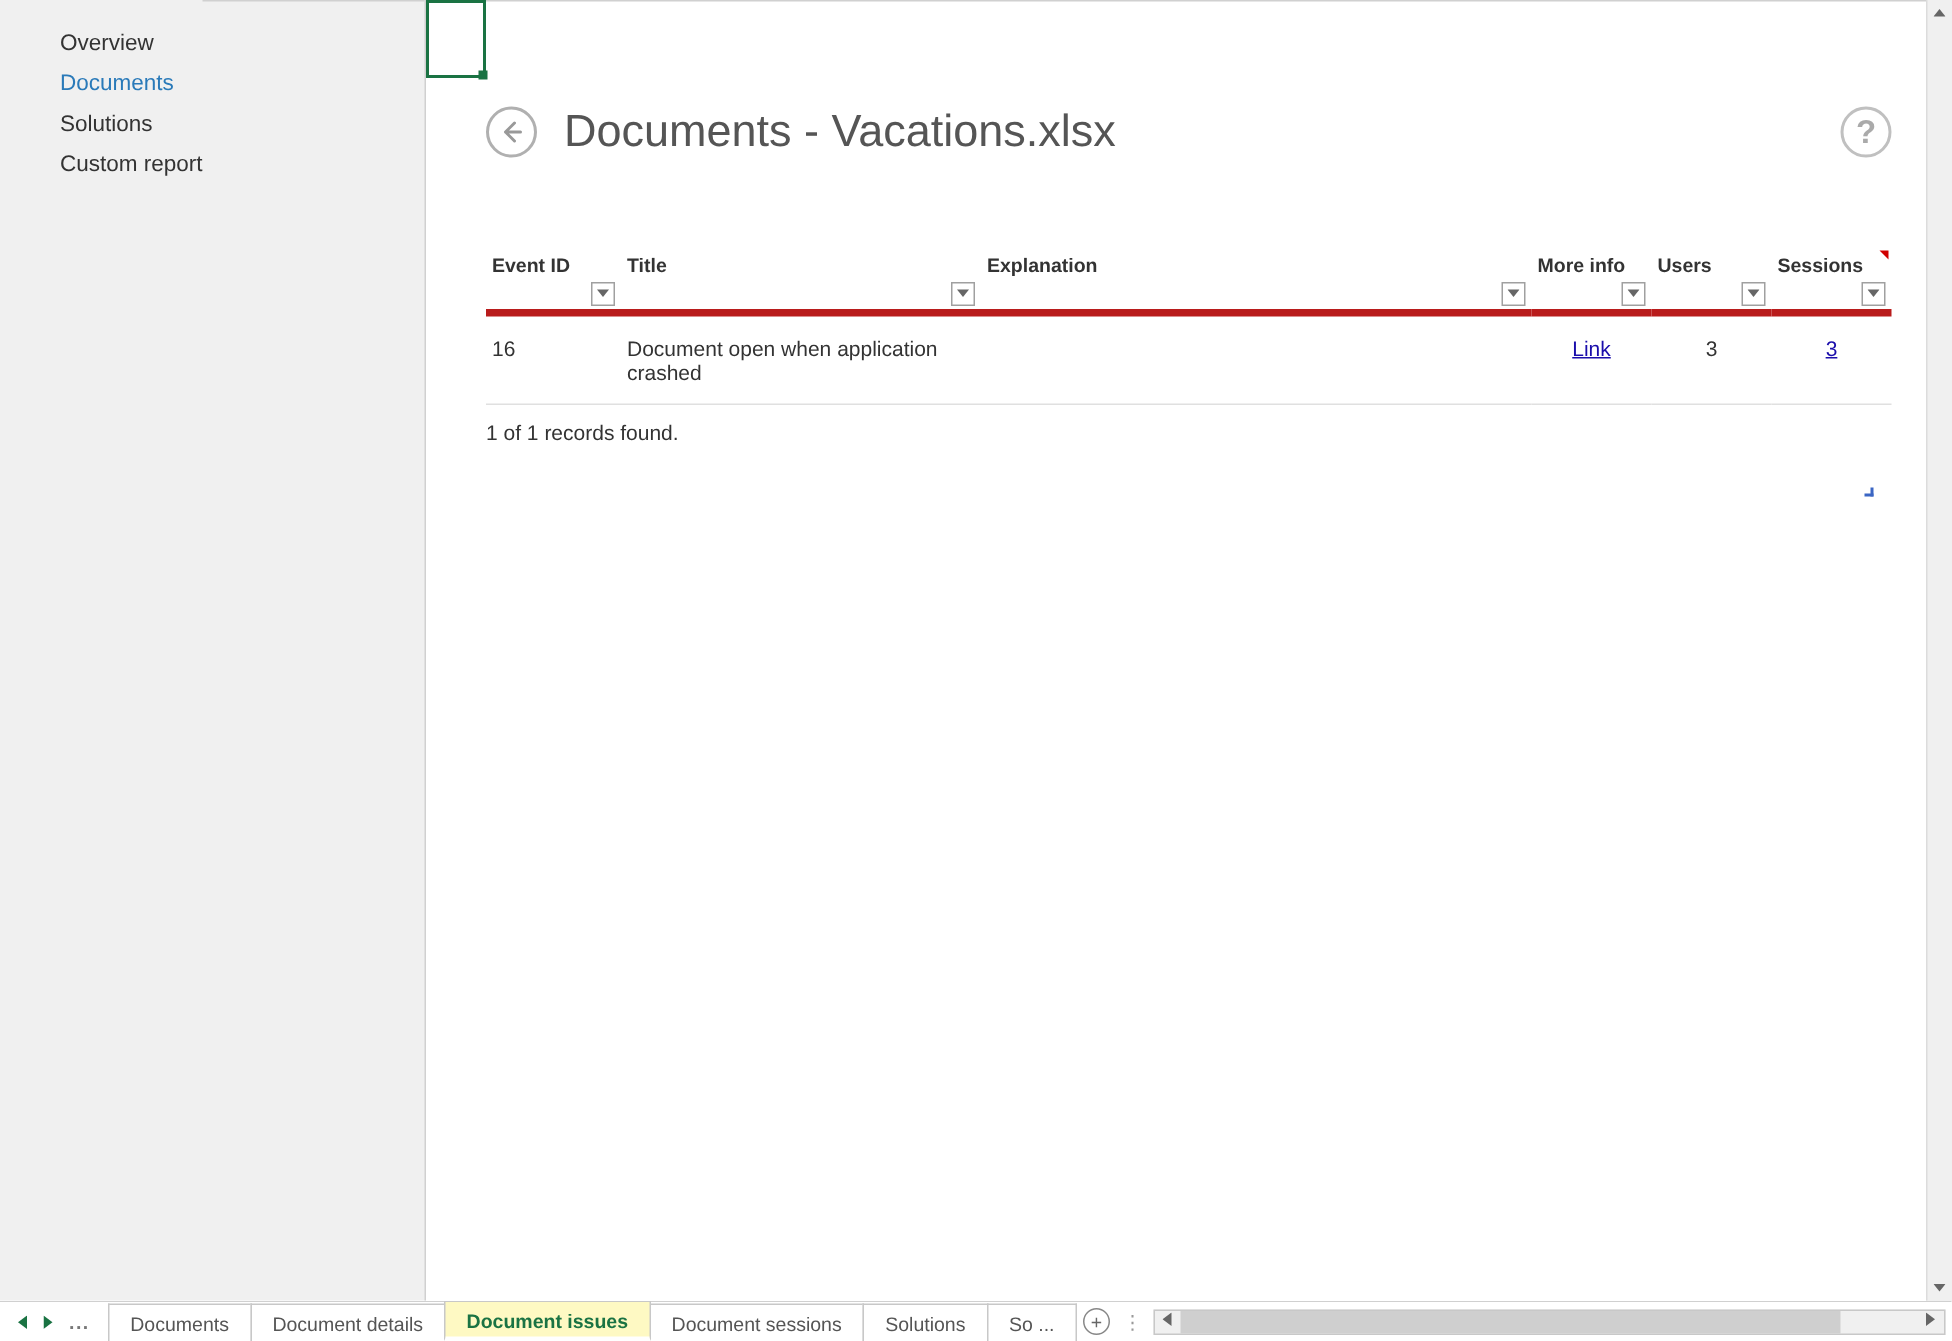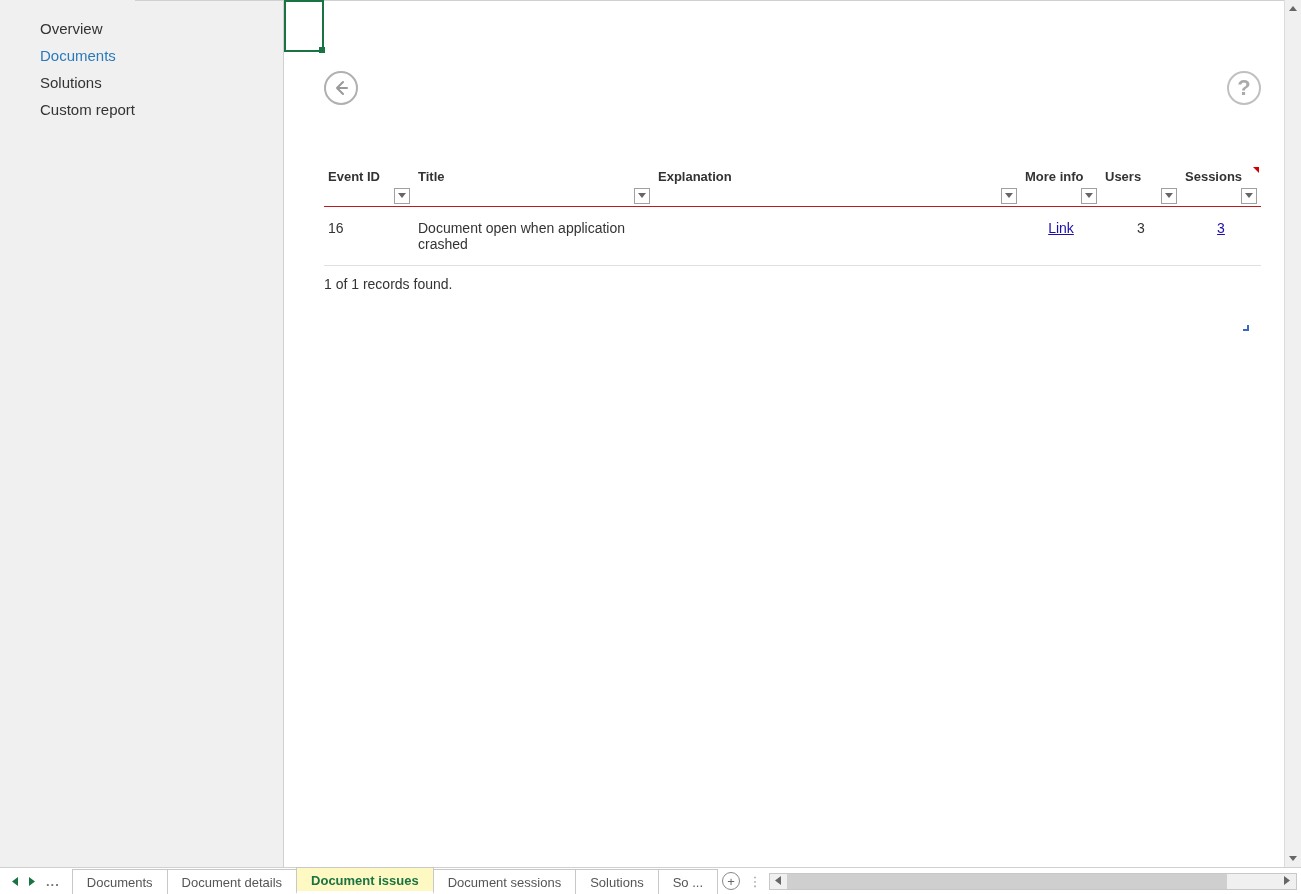--- a/index.html
+++ b/index.html
@@ -88,21 +88,21 @@
     position:absolute; bottom:2px; right:4px;
     width:16px; height:16px; border:1px solid #a0a0a0;
     background:#fff; display:flex; align-items:center; justify-content:center;
     cursor:pointer;
   }
   .filter-btn svg { display:block; }
   .red-tri {
     position:absolute; top:2px; right:2px; width:0;height:0;
     border-left:6px solid transparent; border-top:6px solid #d00000;
   }
-  table.data thead tr { border-bottom:1px solid #b91c1c; }
+  table.data thead tr { border-bottom:5px solid #b91c1c; }
   table.data td {
     padding: 13px 4px; font-size: 14px; color:#333;
     vertical-align: top;
   }
   table.data tbody tr { border-bottom: 1px solid #e0e0e0; }
   .lnk { color:#1a0dab; text-decoration: underline; cursor:pointer;text-align:right; }
   .footer-note { margin: 10px 40px; font-size:14px; color:#333; }
   
   .vscroll {
     position: fixed; right:0; top:0; width:17px; height:867px;
@@ -190,20 +190,21 @@
     <div class="cell-highlight">
       <div class="cell-handle"></div>
     </div>
 
     <div class="page-header">
       <div class="back-btn">
         <svg width="18" height="18" viewBox="0 0 18 18">
           <path d="M11 3 L5 9 L11 15 M5 9 H15" stroke="#999" stroke-width="2" fill="none" stroke-linecap="round" stroke-linejoin="round"></path>
         </svg>
       </div>
+      <div class="page-title">Documents - Vacations.xlsx</div>
       <div class="help-btn">
         <span>?</span>
       </div>
     </div>
 
     <div class="table-wrap">
       <table class="data">
         <colgroup>
           <col style="width:90px">
             <col style="width:240px">

